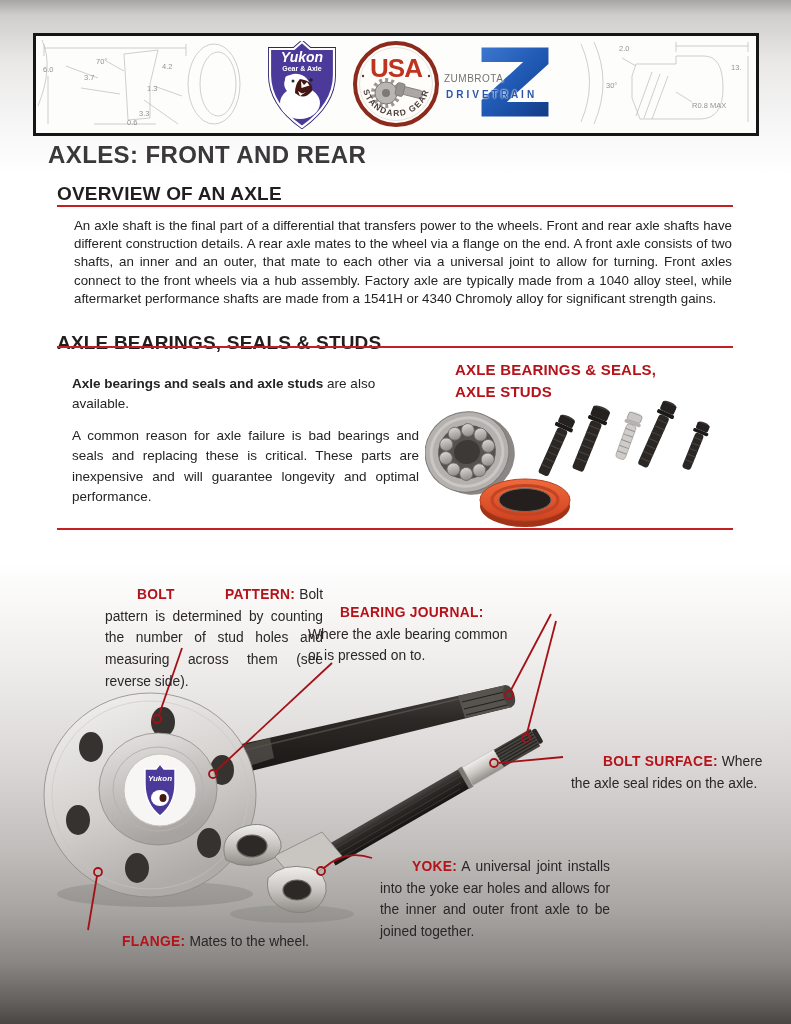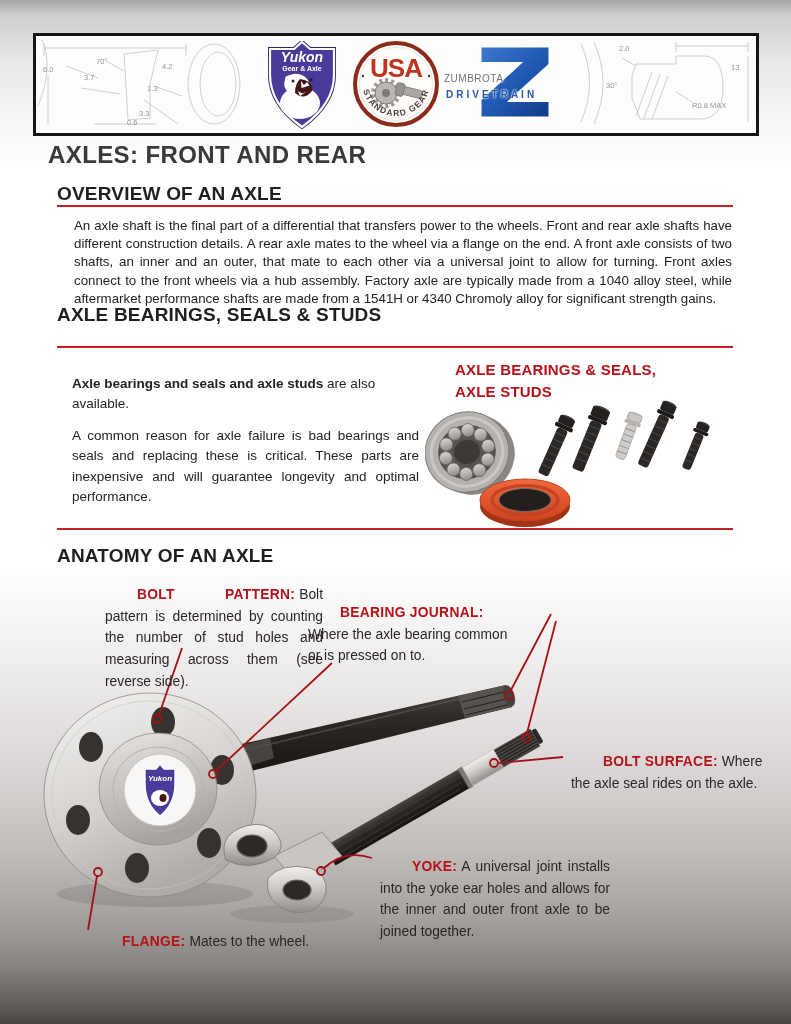--- a/index.html
+++ b/index.html
@@ -137,21 +137,21 @@
     <div class="abs zword1" style="left:408px;top:37px">ZUMBROTA</div>
     <div class="abs zword2" style="left:410px;top:53px">DRIVETRAIN</div>
   </div>
 
   <div class="abs pagetitle">AXLES: FRONT AND REAR</div>
 
   <div class="abs h2" style="left:57px;top:183px">OVERVIEW OF AN AXLE</div>
   <div class="abs rule" style="left:57px;top:205px;width:676px"></div>
   <div class="abs body" style="left:74px;top:217px;width:658px">An axle shaft is the final part of a differential that transfers power to the wheels. Front and rear axle shafts have different construction details. A rear axle mates to the wheel via a flange on the end. A front axle consists of two shafts, an inner and an outer, that mate to each other via a universal joint to allow for turning. Front axles connect to the front wheels via a hub assembly. Factory axle are typically made from a 1040 alloy steel, while aftermarket performance shafts are made from a 1541H or 4340 Chromoly alloy for significant strength gains.</div>
 
-  <div class="abs h2" style="left:57px;top:304px">AXLE BEARINGS, SEALS &amp; STUDS</div>
+  <div class="abs h2" style="left:57px;top:332px">AXLE BEARINGS, SEALS &amp; STUDS</div>
   <div class="abs rule" style="left:57px;top:346px;width:676px"></div>
 
   <div class="abs b2" style="left:72px;top:374px;width:338px">
     <span style="font-weight:800">Axle bearings and seals and axle studs</span><span> are also available.</span>
   </div>
   <div class="abs b2" style="left:72px;top:426px;width:347px;text-align:justify">A common reason for axle failure is bad bearings and seals and replacing these is critical. These parts are inexpensive and will guarantee longevity and optimal performance.</div>
 
   <div class="abs redlabel" style="left:455px;top:359px">
     <div>AXLE BEARINGS &amp; SEALS,</div>
     <div>AXLE STUDS</div>
@@ -230,21 +230,20 @@
         <ellipse cx="0" cy="1" rx="6.5" ry="2.6" fill="#3a3734"></ellipse>
         <rect x="-6.5" y="0" width="13" height="7" rx="2" fill="#242120"></rect>
         <rect x="-8" y="7" width="16" height="3.5" rx="1.5" fill="#1c1a18"></rect>
         <rect x="-4.5" y="10.5" width="9" height="38" rx="3" fill="#2a2724"></rect>
         <path d="M-4.5,16 h9 M-4.5,22 h9 M-4.5,28 h9 M-4.5,34 h9 M-4.5,40 h9" stroke="#4a4643" stroke-width="1"></path>
       </g>
     </g>
   </svg>
 
   <div class="abs rule" style="left:57px;top:528px;width:676px"></div>
-  <div class="abs h2" style="left:57px;top:545px">ANATOMY OF AN AXLE</div>
 
   <svg class="abs" style="left:30px;top:560px" width="745" height="400" viewBox="0 0 745 400">
     <defs>
       <linearGradient id="gDisc" x1="0" y1="0" x2="0.4" y2="1">
         <stop offset="0" stop-color="#f5f4f3"></stop>
           <stop offset="0.6" stop-color="#d3d0cd"></stop>
           <stop offset="1" stop-color="#aeaba8"></stop>
       </linearGradient>
       <linearGradient id="gHub" x1="0" y1="0" x2="0.3" y2="1">
         <stop offset="0" stop-color="#e8e6e4"></stop>

